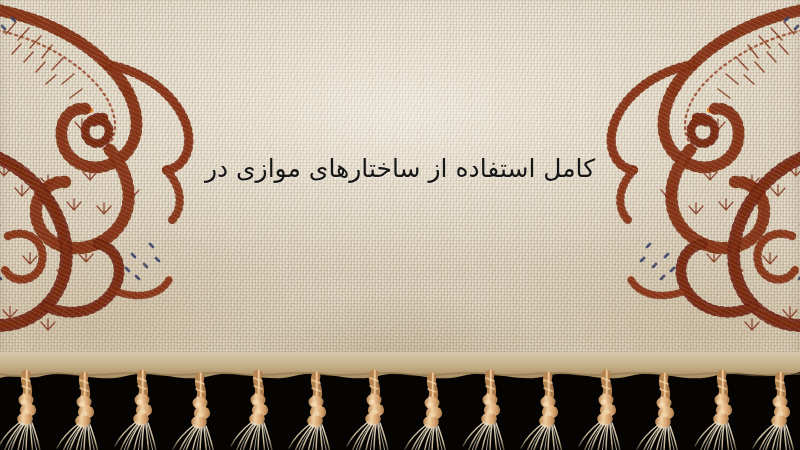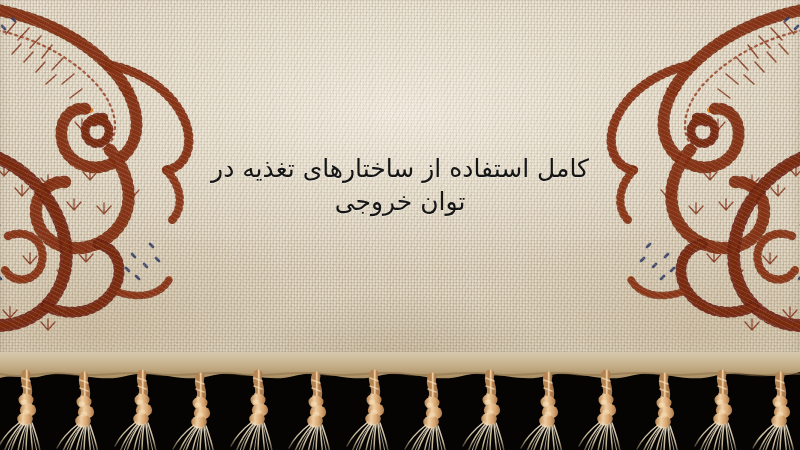--- a/index.html
+++ b/index.html
@@ -246,22 +246,21 @@
             <path d="M 16 26 l 3 3 M 6 38 l 3 3 M -4 48 l 3 3 M 26 18 l 3 3"></path>
           </g>
         </g>
       </svg>
     </div>
 
     <div class="selvedge"></div>
   </div>
 
   <div class="headline">
-    <span class="ln">کامل استفاده از ساختارهای تغذیه در</span>
-    <span class="ln">توان خروجی</span>
+    <span class="ln">کامل استفاده از ساختارهای موازی در</span>
   </div>
 
   <div class="fringe">
     <svg viewBox="0 0 800 98" preserveAspectRatio="none" aria-hidden="true">
       <defs>
         <linearGradient id="cordG" x1="0" y1="0" x2="1" y2="0">
           <stop offset="0%" stop-color="#b5834f"></stop>
           <stop offset="38%" stop-color="#f0cfa4"></stop>
           <stop offset="70%" stop-color="#d9a873"></stop>
           <stop offset="100%" stop-color="#a9784a"></stop>

